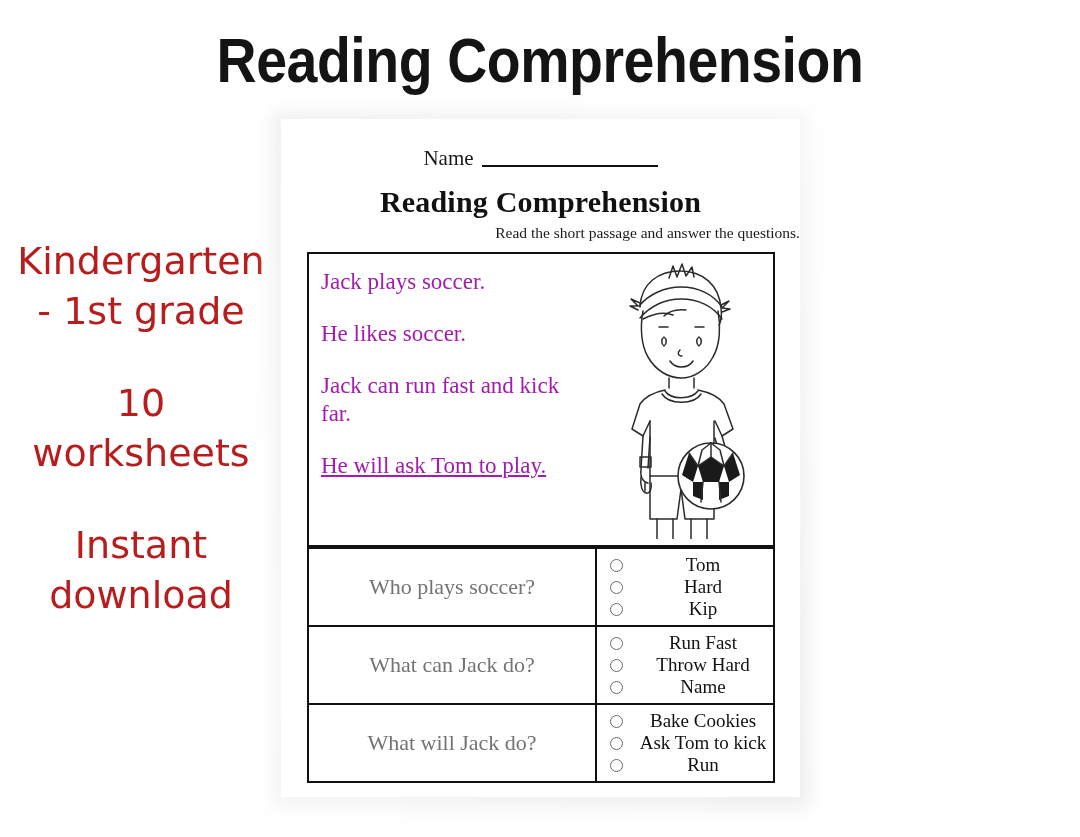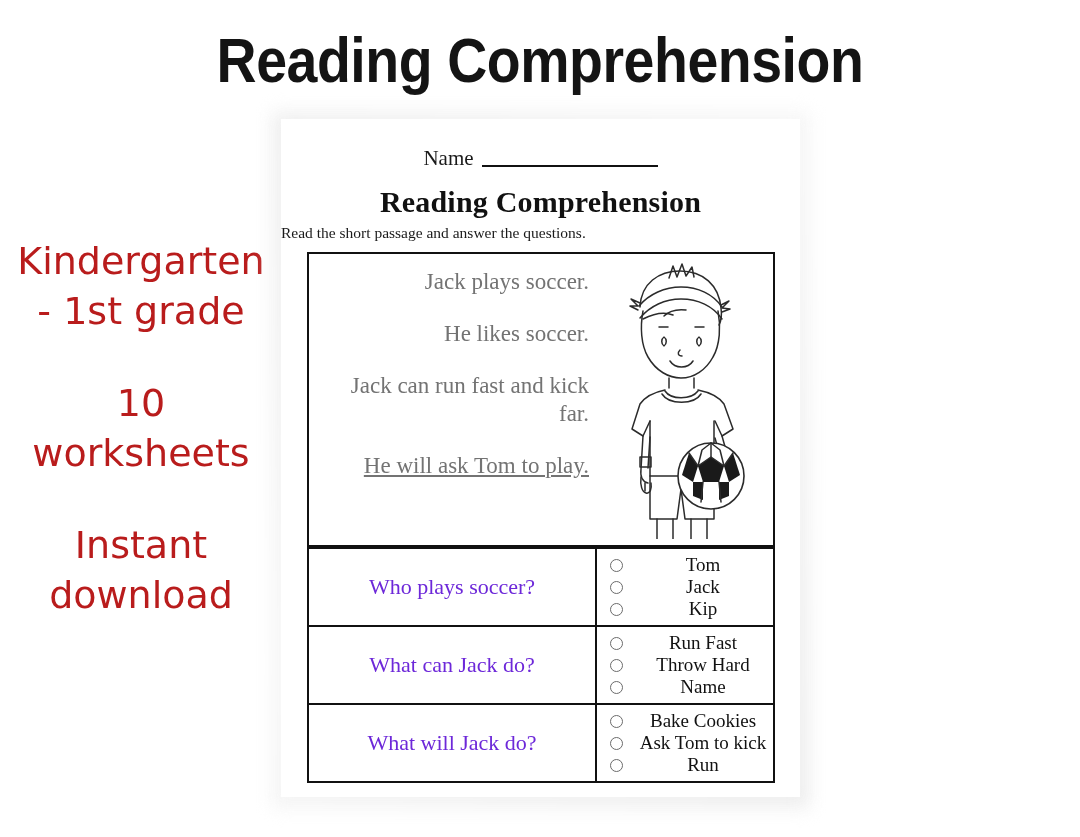--- a/index.html
+++ b/index.html
@@ -105,46 +105,46 @@
     font-weight: bold;
     font-size: 30px;
     color: #111111;
     letter-spacing: 0.2px;
   }
   .ws-subtitle {
     position: absolute;
     left: 0;
     top: 105px;
     width: 519px;
-    text-align: left;
+    text-align: right;
     font-family: "Liberation Serif", serif;
     font-size: 15.5px;
     color: #1a1a1a;
   }
 
   
   .passage-box {
     position: absolute;
     left: 26px;
     top: 133px;
     width: 468px;
     height: 295px;
     border: 2.2px solid #111111;
     box-sizing: border-box;
     display: flex;
   }
   .passage-text {
     width: 292px;
     padding: 14px 12px 12px 12px;
     box-sizing: border-box;
-    text-align: right;
+    text-align: left;
     font-family: "Liberation Serif", serif;
     font-size: 23px;
     line-height: 1.22;
-    color: #737373;
+    color: #a21caf;
   }
   .passage-text p {
     margin: 0 0 24px 0;
   }
   .passage-text p:last-child { margin-bottom: 0; text-decoration: underline; }
 
   .illustration {
     flex: 1;
     position: relative;
     display: flex;
@@ -171,21 +171,21 @@
   }
   .qcell {
     width: 288px;
     box-sizing: border-box;
     display: flex;
     align-items: center;
     justify-content: center;
     padding: 4px 10px;
     font-family: "Liberation Serif", serif;
     font-size: 22px;
-    color: #6d28d9;
+    color: #737373;
     border-right: 2.2px solid #111111;
   }
   .acell {
     flex: 1;
     box-sizing: border-box;
     display: flex;
     align-items: stretch;
     padding: 5px 0 5px 0;
   }
   .radio-col {
@@ -349,21 +349,21 @@
     <div class="qrow">
       <div class="qcell">Who plays soccer?</div>
       <div class="acell">
         <div class="radio-col">
           <span class="radio"></span>
           <span class="radio"></span>
           <span class="radio"></span>
         </div>
         <div class="opt-col">
           <span>Tom</span>
-          <span>Jack</span>
+          <span>Hard</span>
           <span>Kip</span>
         </div>
       </div>
     </div>
 
     <div class="qrow">
       <div class="qcell">What can Jack do?</div>
       <div class="acell">
         <div class="radio-col">
           <span class="radio"></span>

